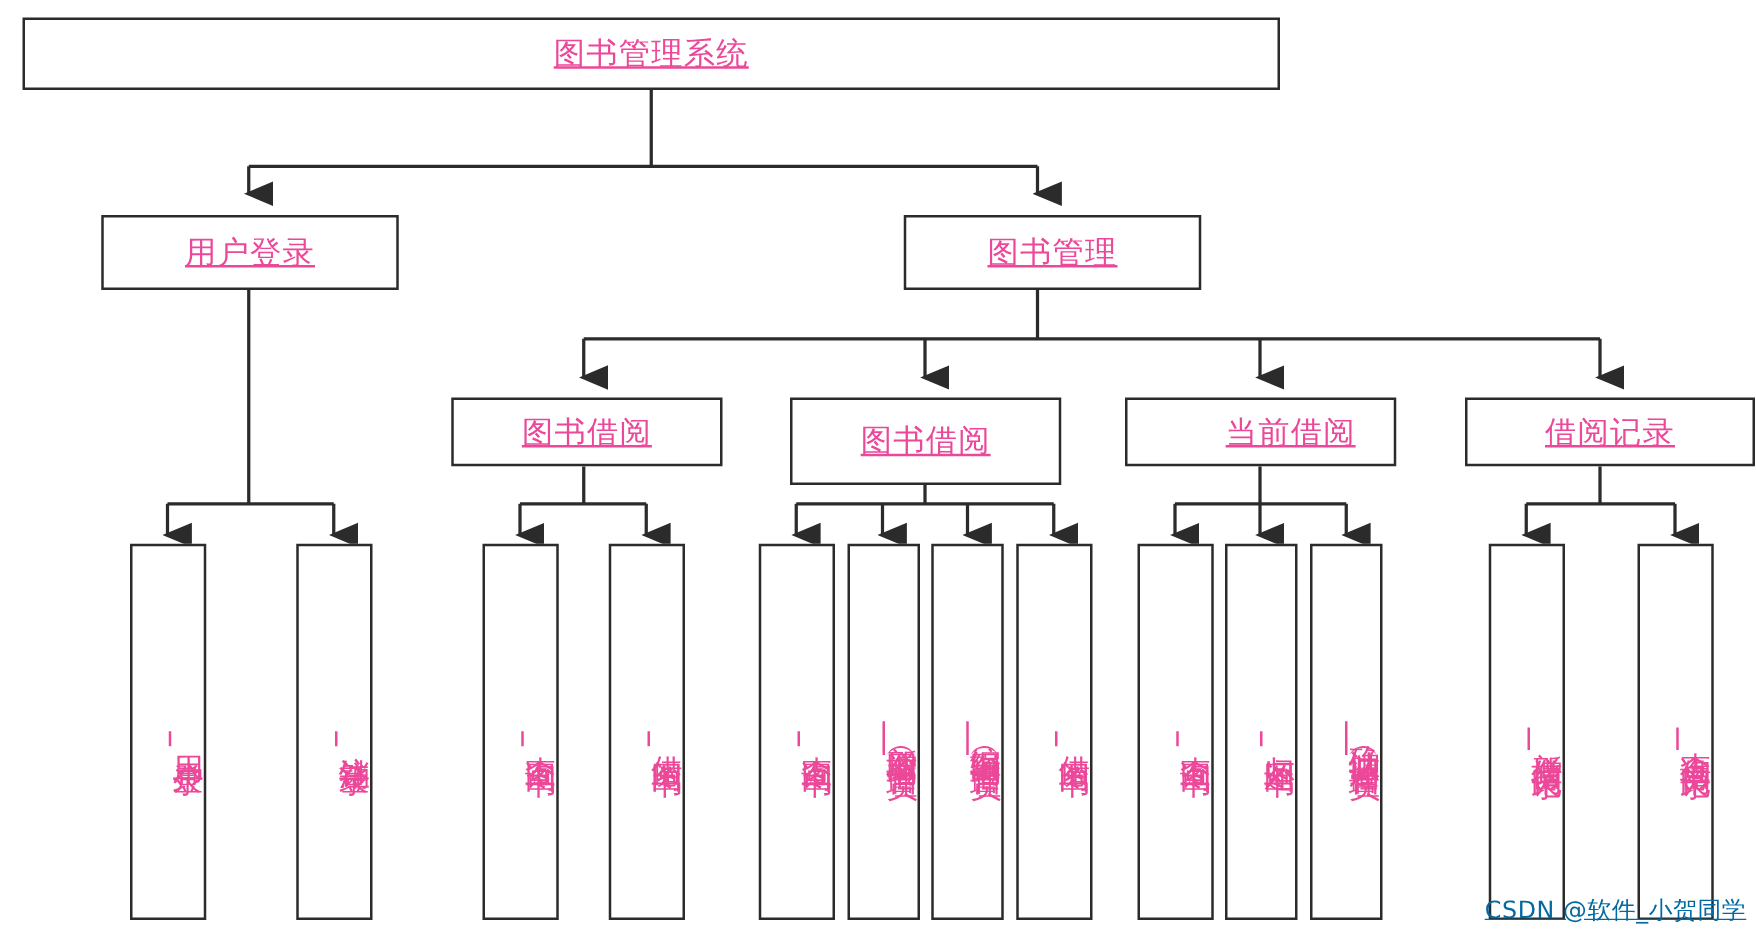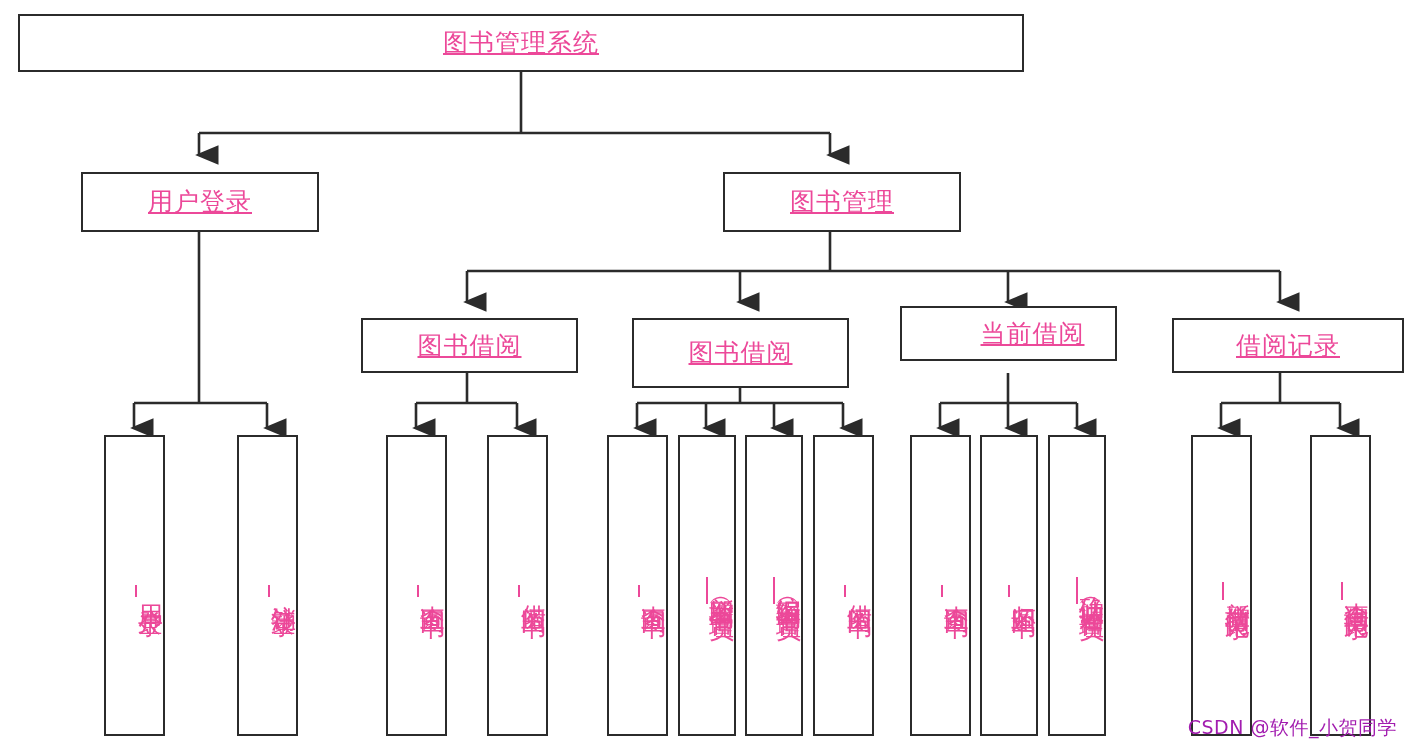--- a/index.html
+++ b/index.html
@@ -63,25 +63,26 @@
   .node.v .label {
     writing-mode: vertical-rl;
     text-orientation: upright;
     white-space: nowrap;
   }
   #watermark {
     position: absolute;
     right: 8px;
     bottom: 6px;
     font-size: 19px;
-    color: #a21caf;
+    color: #0369a1;
     letter-spacing: 0.5px;
     white-space: nowrap;
     z-index: 5;
     font-family: "DejaVu Sans", "Liberation Sans", sans-serif;
+    text-decoration: underline;
   }
 </style>
 </head>
 <body>
 
 <div id="diagram-canvas">
 
   <svg id="edges-layer" viewBox="0 0 1405 747" width="1405" height="747" xmlns="http://www.w3.org/2000/svg">
     <defs>
       <marker id="arrow" viewBox="0 0 12 12" refX="6" refY="10" markerWidth="9" markerHeight="9" orient="auto-start-reverse">
@@ -145,21 +146,21 @@
   </div>
 
   <div class="node h" style="left:361px; top:318px; width:217px; height:55px;">
     <span class="label">图书借阅</span>
   </div>
 
   <div class="node h" style="left:632px; top:318px; width:217px; height:70px;">
     <span class="label">图书借阅</span>
   </div>
 
-  <div class="node h" style="left:900px; top:306px; width:217px; height:55px;padding-left:48px;">
+  <div class="node h" style="left:900px; top:318px; width:217px; height:55px;padding-left:48px;">
     <span class="label">当前借阅</span>
   </div>
 
   <div class="node h" style="left:1172px; top:318px; width:232px; height:55px;">
     <span class="label">借阅记录</span>
   </div>
 
   <div class="node v" style="left:104px; top:435px; width:61px; height:301px;">
     <span class="label">用户登录</span>
   </div>

